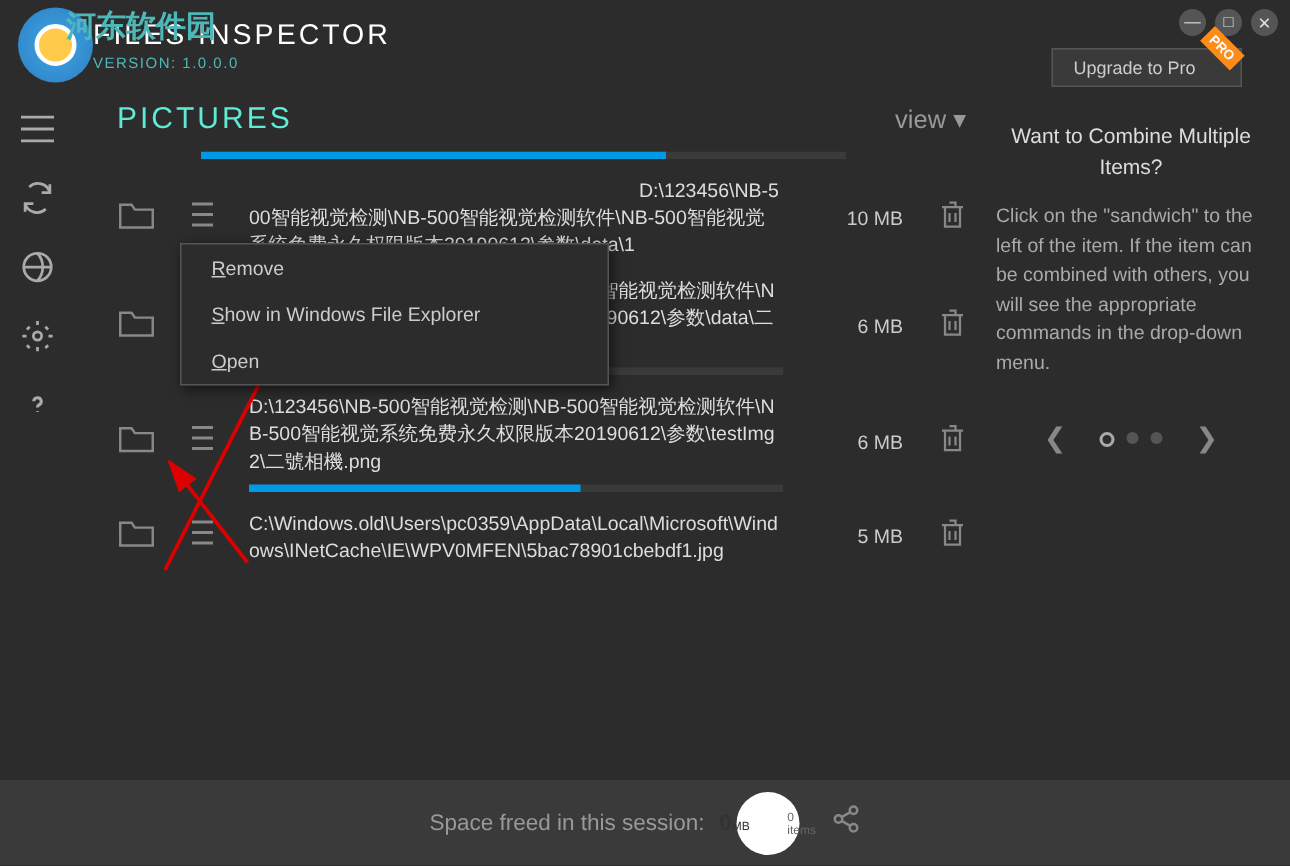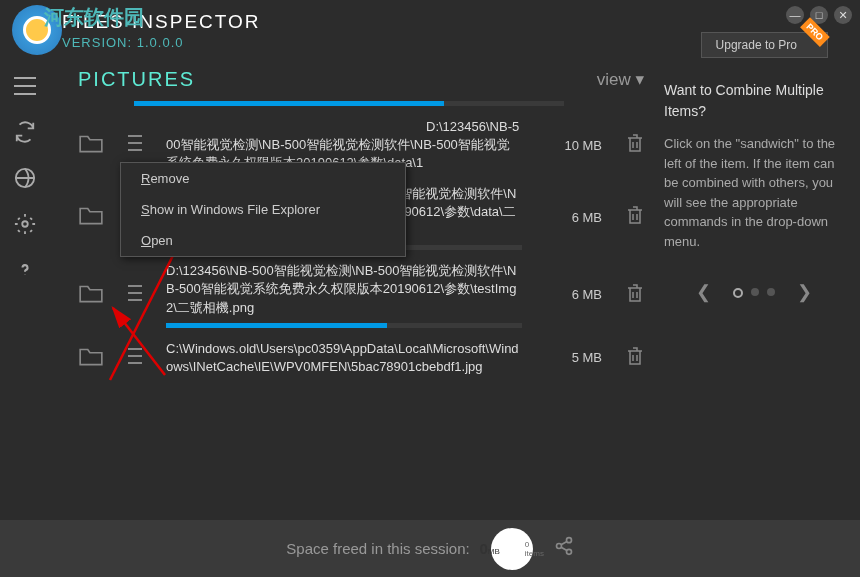--- a/index.html
+++ b/index.html
@@ -3,21 +3,21 @@
 <meta charset="utf-8">
 <style>
 * { margin: 0; padding: 0; box-sizing: border-box; font-family: "Segoe UI", Arial, sans-serif; }
 body { width: 860px; height: 577px; background: #2c2c2c; color: #ccc; overflow: hidden; position: relative; }
 
 .titlebar { height: 60px; display: flex; align-items: center; padding: 0 12px; position: relative; }
 .logo-area { display: flex; align-items: center; }
 .logo-circle { width: 50px; height: 50px; border-radius: 50%; background: radial-gradient(circle, #3a9bdc 30%, #2b7dbf 100%); display: flex; align-items: center; justify-content: center; position: relative; }
 .logo-inner { width: 28px; height: 28px; border-radius: 50%; background: #ffc94a; border: 3px solid #fff; }
 .title-text { font-size: 19px; letter-spacing: 2px; color: #fff; font-weight: 300; }
-.version-text { font-size: 13px; color: #4eb8b8; letter-spacing: 1px; margin-top: 2px; }
+.version-text { font-size: 10px; color: #4eb8b8; letter-spacing: 1px; margin-top: 2px; }
 .logo-watermark { position: absolute; font-size: 20px; color: #4eb8b8; left: 44px; top: 4px; font-weight: bold; }
 
 .window-controls { position: absolute; right: 8px; top: 6px; display: flex; gap: 6px; }
 .win-btn { width: 18px; height: 18px; border-radius: 50%; background: #555; display: flex; align-items: center; justify-content: center; cursor: pointer; color: #ddd; font-size: 11px; }
 
 .upgrade-btn { position: absolute; right: 32px; top: 32px; background: #3a3a3a; border: 1px solid #555; padding: 5px 30px 5px 14px; font-size: 12px; color: #ccc; cursor: pointer; }
 .pro-badge { position: absolute; right: -2px; top: -8px; background: #ff8c1a; color: #fff; font-size: 9px; font-weight: bold; padding: 2px 4px; transform: rotate(45deg); }
 
 .main { display: flex; height: 460px; }
 .sidebar { width: 50px; display: flex; flex-direction: column; align-items: center; gap: 22px; padding-top: 14px; }
@@ -32,21 +32,21 @@
 .items { height: 380px; overflow: hidden; position: relative; }
 .item-row { display: flex; align-items: center; gap: 24px; padding: 6px 0; }
 .folder-icon, .drag-icon, .trash-icon { color: #888; cursor: pointer; flex-shrink: 0; }
 .item-body { flex: 1; min-width: 0; }
 .item-path { font-size: 13px; color: #ddd; line-height: 1.4; word-break: break-all; }
 .progress { height: 5px; background: #3a3a3a; margin-top: 6px; position: relative; }
 .progress-fill { height: 100%; background: #0099e5; }
 .item-size { width: 56px; text-align: right; font-size: 13px; color: #ccc; flex-shrink: 0; }
 
 .hint-panel { width: 180px; padding-top: 20px; font-size: 13px; color: #aaa; line-height: 1.5; }
-.hint-title { color: #ddd; font-size: 14px; margin-bottom: 12px; }
+.hint-title { color: #ddd; font-size: 14px; margin-bottom: 12px; text-align: center; }
 .pager { display: flex; align-items: center; justify-content: center; gap: 22px; margin-top: 28px; }
 .pager-arrow { color: #888; cursor: pointer; font-size: 18px; }
 .pager-dots { display: flex; gap: 8px; }
 .dot { width: 8px; height: 8px; border-radius: 50%; background: #555; }
 .dot.active { background: transparent; border: 2px solid #aaa; width: 10px; height: 10px; }
 
 .footer { height: 57px; background: #3a3a3a; display: flex; align-items: center; justify-content: center; gap: 21px; }
 .footer-text { font-size: 15px; color: #999; }
 .freed-circle { width: 42px; height: 42px; border-radius: 50%; background: #fff; display: flex; align-items: center; justify-content: center; color: #333; }
 .freed-val { font-size: 15px; font-weight: bold; line-height: 1; }

